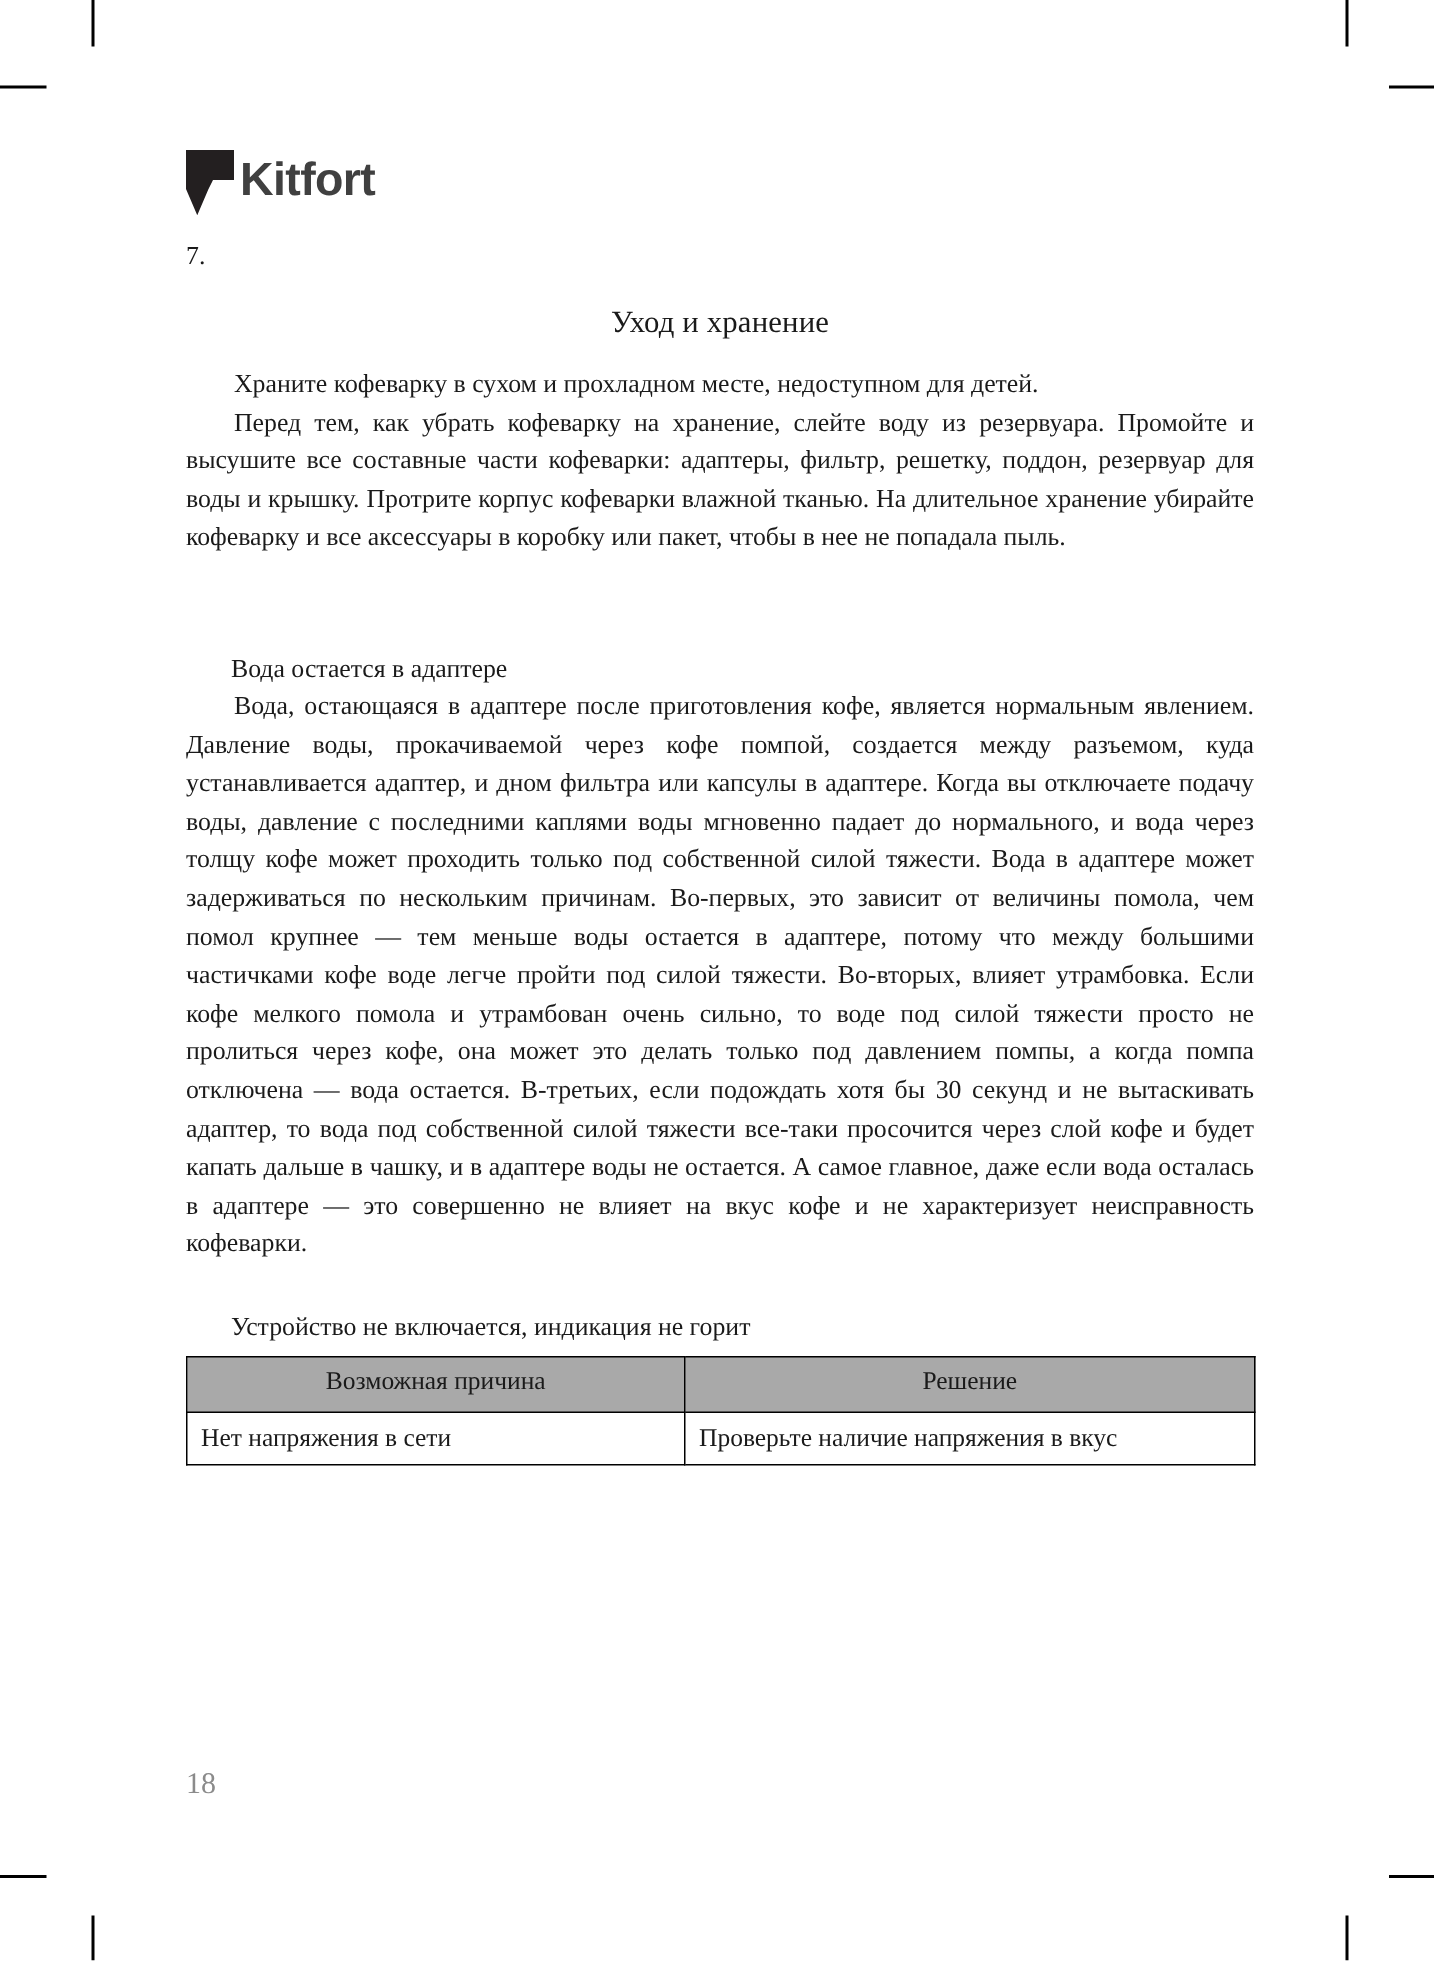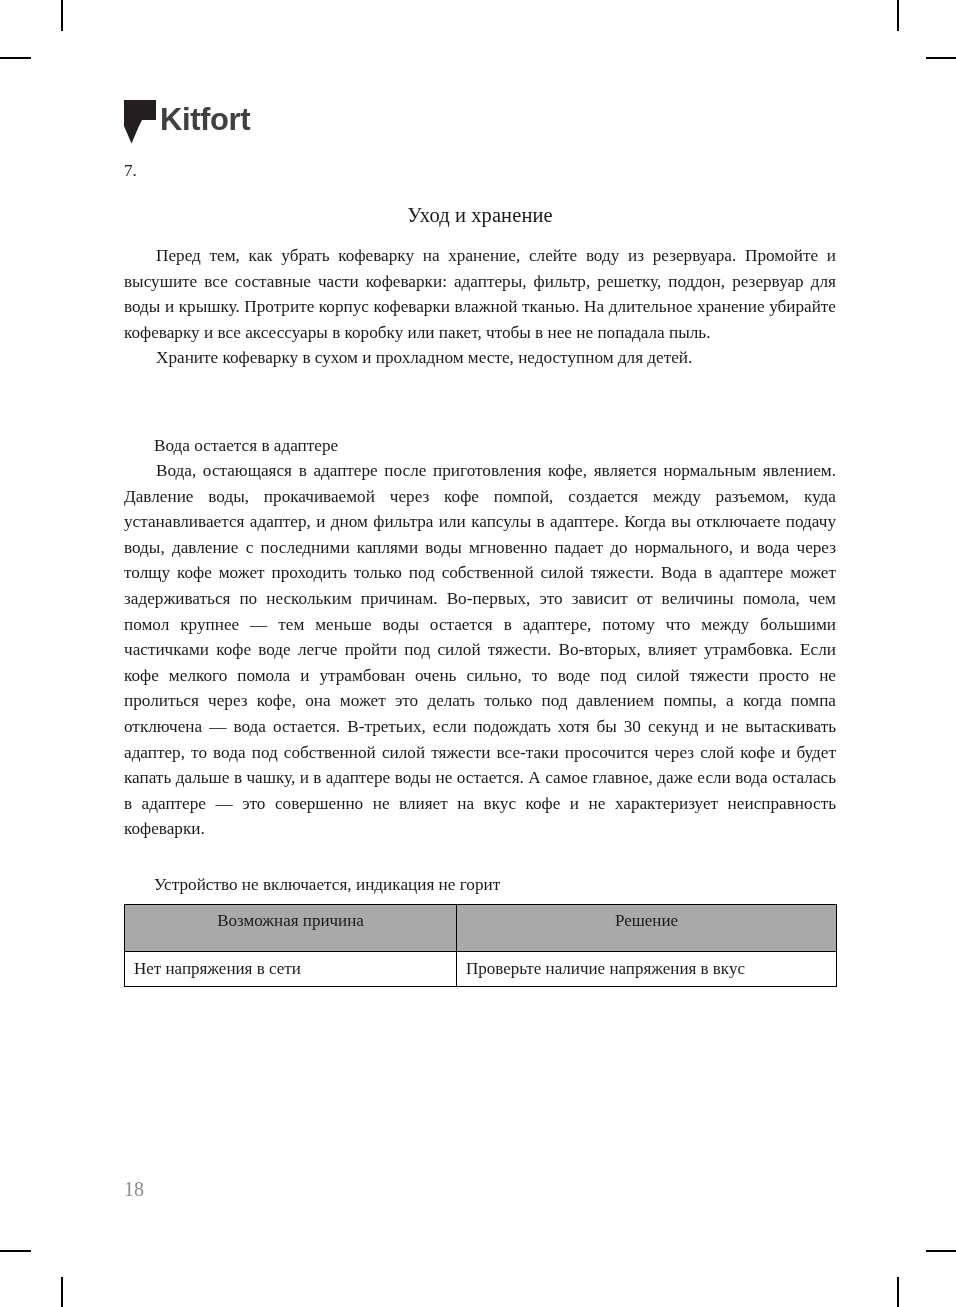--- a/index.html
+++ b/index.html
@@ -117,21 +117,21 @@
     font-size: 17px;
     line-height: 25.3px;
     padding: 4px 9px 5px 9px;
     vertical-align: top;
     font-weight: normal;
   }
   table.tbl th {
     background: #a9a9a9;
     text-align: center;
     padding-top: 3px;
-    padding-bottom: 18px;
+    padding-bottom: 8px;
   }
   table.tbl td {
     text-align: justify;
     text-justify: inter-word;
   }
   table.tbl td.row-tall { height: 72px; }
   col.c1 { width: 332px; }
   col.c2 { width: 380px; }
 
   
@@ -167,22 +167,22 @@
   <div class="num-item">
     <span class="num">7.</span>
   </div>
 
   <div class="spacer-lg"></div>
 
   <h2 class="section-title">Уход и хранение</h2>
 
   <div class="spacer-sm"></div>
 
+  <p class="body indent">Храните кофеварку в сухом и прохладном месте, недоступном для детей.</p>
   <p class="body indent">Перед тем, как убрать кофеварку на хранение, слейте воду из резервуара. Промойте и высушите все составные части кофеварки: адаптеры, фильтр, решетку, поддон, резервуар для воды и крышку. Протрите корпус кофеварки влажной тканью. На длительное хранение убирайте кофеварку и все аксессуары в коробку или пакет, чтобы в нее не попадала пыль.</p>
-  <p class="body indent">Храните кофеварку в сухом и прохладном месте, недоступном для детей.</p>
 
   <div class="spacer-lg"></div>
 
 
   <div class="spacer-sm"></div>
 
   <h3 class="sub-title">Вода остается в адаптере</h3>
 
   <p class="body indent">Вода, остающаяся в адаптере после приготовления кофе, является нормальным явлением. Давление воды, прокачиваемой через кофе помпой, создается между разъемом, куда устанавливается адаптер, и дном фильтра или капсулы в адаптере. Когда вы отключаете подачу воды, давление с последними каплями воды мгновенно падает до нормального, и вода через толщу кофе может проходить только под собственной силой тяжести. Вода в адаптере может задерживаться по нескольким причинам. Во-первых, это зависит от величины помола, чем помол крупнее — тем меньше воды остается в адаптере, потому что между большими частичками кофе воде легче пройти под силой тяжести. Во-вторых, влияет утрамбовка. Если кофе мелкого помола и утрамбован очень сильно, то воде под силой тяжести просто не пролиться через кофе, она может это делать только под давлением помпы, а когда помпа отключена — вода остается. В-третьих, если подождать хотя бы 30 секунд и не вытаскивать адаптер, то вода под собственной силой тяжести все-таки просочится через слой кофе и будет капать дальше в чашку, и в адаптере воды не остается. А самое главное, даже если вода осталась в адаптере — это совершенно не влияет на вкус кофе и не характеризует неисправность кофеварки.</p>
 

